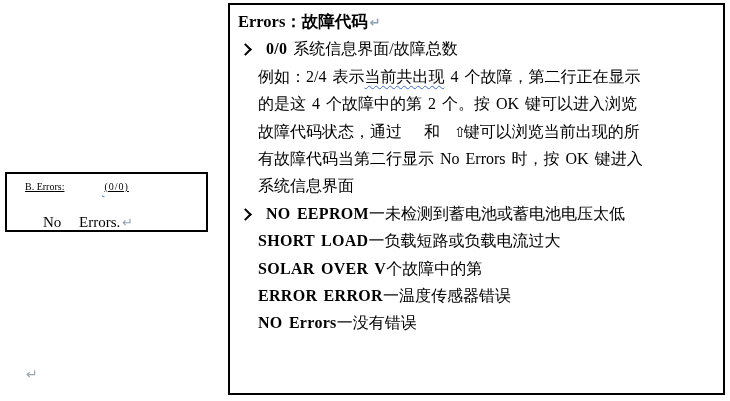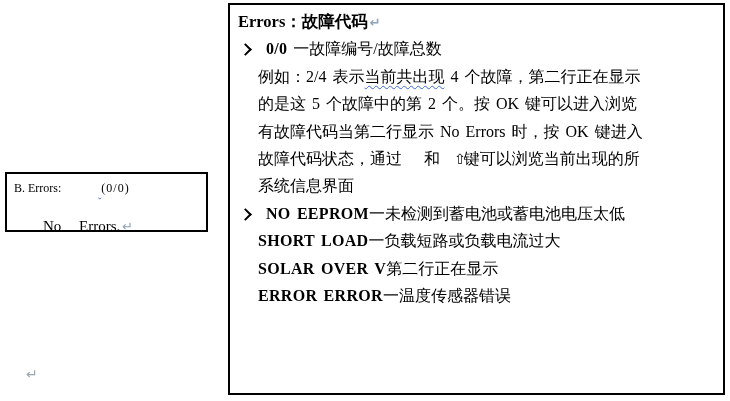--- a/index.html
+++ b/index.html
@@ -5,21 +5,21 @@
   html,body{margin:0;padding:0;background:#ffffff;}
   .page{
     position:relative;width:730px;height:401px;background:#ffffff;overflow:hidden;
     font-family:"Liberation Serif","DejaVu Serif",serif;color:#000;
   }
   
   .left-box{
     position:absolute;left:5px;top:172px;width:203px;height:60px;
     border:2px solid #000;box-sizing:border-box;background:#fff;
   }
-  .lb-line1{margin:7px 0 0 7px;font-size:12px;white-space:nowrap;}
+  .lb-line1{margin:7px 0 0 18px;font-size:10px;white-space:nowrap;text-decoration:underline;}
   .lb-line2{margin:22px 0 0 36px;font-size:15px;word-spacing:14px;white-space:nowrap;}
   .wavy{
     text-decoration-line:underline;text-decoration-style:wavy;
     text-decoration-color:#3a6cc8;text-decoration-thickness:1px;
     text-underline-offset:3px;
     text-align:right;
   }
   .wavy-space{display:inline-block;width:40px;}
   .paren{letter-spacing:1px;}
   .ret{color:#8ca3b8;font-size:13px;margin-left:2px;font-family:"DejaVu Sans",sans-serif;}
@@ -61,56 +61,59 @@
 
   <div class="stray-ret">↵</div>
 
   <div class="right-box">
 
     <div class="rline rtitle">
       <span>Errors：故障代码</span><span class="ret">↵</span>
     </div>
 
     <div class="rline">
-      <span class="chevron"></span><span class="code">0/0</span><span class="desc-gap">一故障编号/故障总数</span>
+      <span class="chevron"></span><span class="code">0/0</span><span class="desc-gap">系统信息界面/故障总数</span>
     </div>
 
     <div class="rline indent">
       <span>例如：2/4 表示</span><span class="wavy">当前共出现</span><span> 4 个故障，第二行正在显示</span>
     </div>
 
     <div class="rline indent">
-      <span>的是这 5 个故障中的第 2 个。按 OK 键可以进入浏览</span>
+      <span>的是这 4 个故障中的第 2 个。按 OK 键可以进入浏览</span>
+    </div>
+
+    <div class="rline indent">
+      <span>故障代码状态，通过</span><span class="sp22"></span><span>和</span><span class="sp16"></span><span class="arrow-key">⇧</span><span>键可以浏览当前出现的所</span>
     </div>
 
     <div class="rline indent">
       <span>有故障代码当第二行显示 No Errors 时，按 OK 键进入</span>
-    </div>
-
-    <div class="rline indent">
-      <span>故障代码状态，通过</span><span class="sp22"></span><span>和</span><span class="sp16"></span><span class="arrow-key">⇧</span><span>键可以浏览当前出现的所</span>
     </div>
 
     <div class="rline indent">
       <span>系统信息界面</span>
     </div>
 
     <div class="rline">
       <span class="chevron"></span><span class="code">NO EEPROM</span><span>一未检测到蓄电池或蓄电池电压太低</span>
     </div>
 
     <div class="rline indent">
       <span class="code">SHORT LOAD</span><span>一负载短路或负载电流过大</span>
     </div>
 
     <div class="rline indent">
-      <span class="code">SOLAR OVER V</span><span>第二行正在显示</span>
+      <span class="code">SOLAR OVER V</span><span>个故障中的第</span>
     </div>
 
 
     <div class="rline indent">
       <span class="code">ERROR ERROR</span><span>一温度传感器错误</span>
     </div>
 
 
+    <div class="rline indent">
+      <span class="code">NO Errors</span><span>一没有错误</span>
+    </div>
 
   </div>
 </div>
 
 </body></html>

